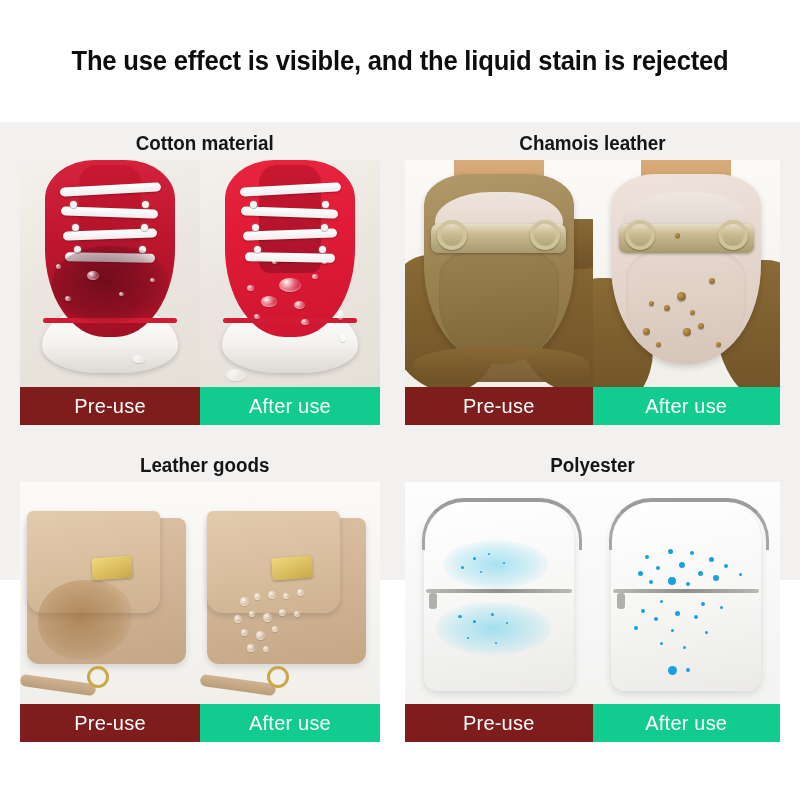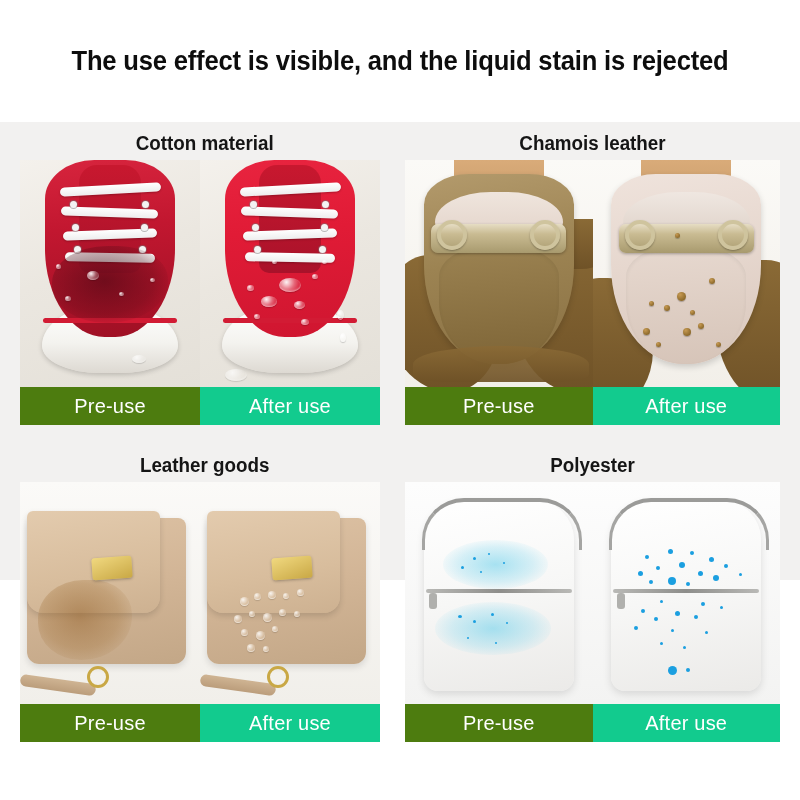--- a/index.html
+++ b/index.html
@@ -98,21 +98,21 @@
   .lbl {
     width: 50%;
     height: 100%;
     display: flex;
     align-items: center;
     justify-content: center;
     font-size: 20px;
     color: #ffffff;
     letter-spacing: 0.2px;
   }
-  .lbl.pre   { background: #4d7c0f; }
+  .lbl.pre   { background: #7f1d1d; }
   .lbl.after { background: #12cb8e; }
 
   
   .art { position: absolute; inset: 0; }
 
   
   .sneak-bg { position:absolute; inset:0; background:
       linear-gradient(160deg,#f4f1ec 0%,#ebe7e0 45%,#e4e0d8 100%); }
   .sneak-sole {
     position:absolute; left:12%; bottom:6%;

